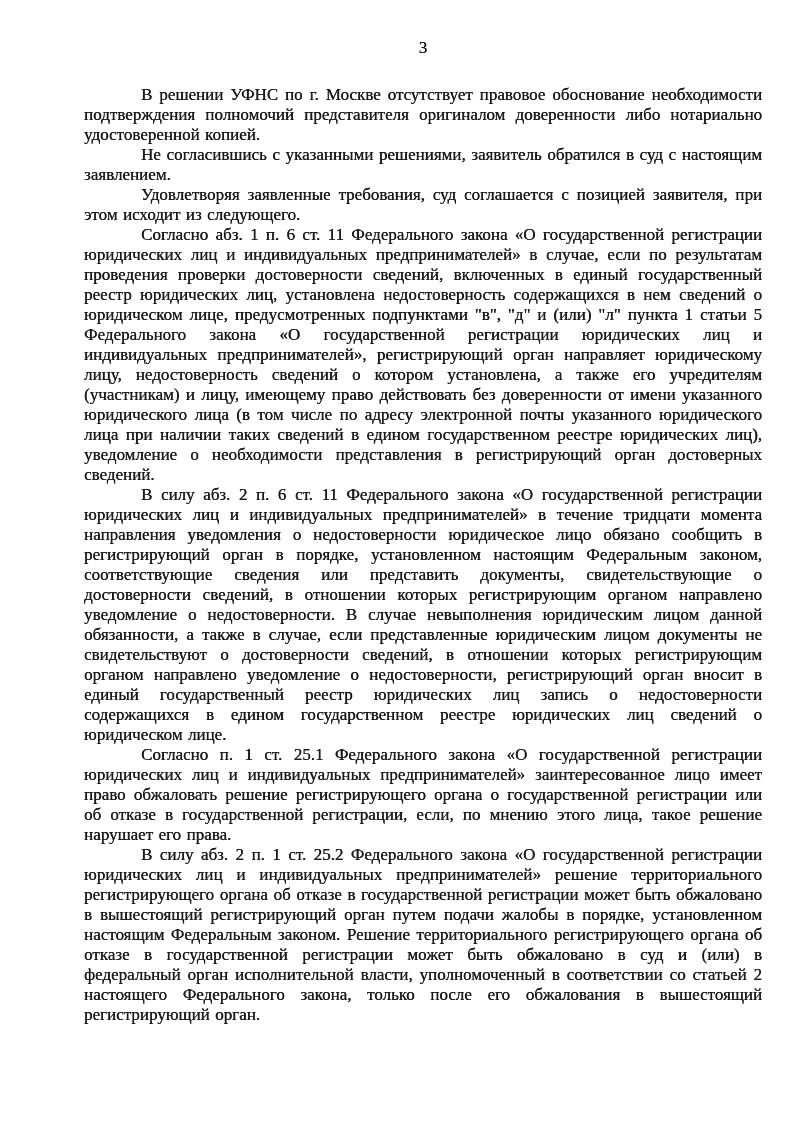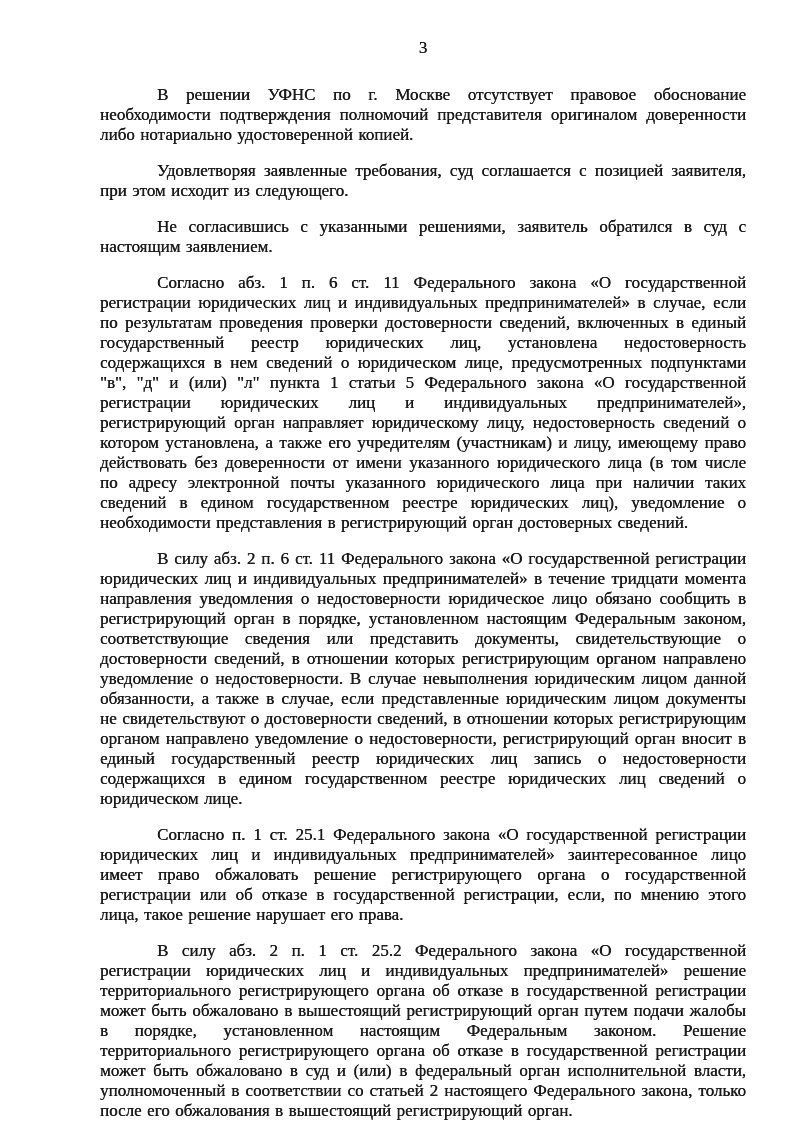--- a/index.html
+++ b/index.html
@@ -25,21 +25,21 @@
     font-size: 17px;
     line-height: 20px;
     margin: 0 0 27px 0;
     
     text-shadow: 0.3px 0 0 currentColor;
   }
   .text-block {
     width: 678px;
   }
   p.para {
-    margin: 16px;
+    margin: 0;
     font-size: 17px;
     line-height: 20px;
     text-align: justify;
     text-indent: 57px;
     word-spacing: 1.2px;
     text-shadow: 0.3px 0 0 currentColor;
   }
   .redaction {
     display: inline-block;
     width: 118px;
@@ -48,20 +48,20 @@
     vertical-align: -2px;
   }
 </style>
 </head>
 <body>
 
 <div class="page">
   <span class="page-number">3</span>
   <div class="text-block">
       <p class="para">В решении УФНС по г. Москве отсутствует правовое обоснование необходимости подтверждения полномочий представителя оригиналом доверенности либо нотариально удостоверенной копией.</p>
+      <p class="para">Не согласившись с указанными решениями, заявитель обратился в суд с настоящим заявлением.</p>
       <p class="para">Удовлетворяя заявленные требования, суд соглашается с позицией заявителя, при этом исходит из следующего.</p>
-      <p class="para">Не согласившись с указанными решениями, заявитель обратился в суд с настоящим заявлением.</p>
       <p class="para">Согласно абз. 1 п. 6 ст. 11 Федерального закона «О государственной регистрации юридических лиц и индивидуальных предпринимателей» в случае, если по результатам проведения проверки достоверности сведений, включенных в единый государственный реестр юридических лиц, установлена недостоверность содержащихся в нем сведений о юридическом лице, предусмотренных подпунктами "в", "д" и (или) "л" пункта 1 статьи 5 Федерального закона «О государственной регистрации юридических лиц и индивидуальных предпринимателей», регистрирующий орган направляет юридическому лицу, недостоверность сведений о котором установлена, а также его учредителям (участникам) и лицу, имеющему право действовать без доверенности от имени указанного юридического лица (в том числе по адресу электронной почты указанного юридического лица при наличии таких сведений в едином государственном реестре юридических лиц), уведомление о необходимости представления в регистрирующий орган достоверных сведений.</p>
       <p class="para">В силу абз. 2 п. 6 ст. 11 Федерального закона «О государственной регистрации юридических лиц и индивидуальных предпринимателей» в течение тридцати момента направления уведомления о недостоверности юридическое лицо обязано сообщить в регистрирующий орган в порядке, установленном настоящим Федеральным законом, соответствующие сведения или представить документы, свидетельствующие о достоверности сведений, в отношении которых регистрирующим органом направлено уведомление о недостоверности. В случае невыполнения юридическим лицом данной обязанности, а также в случае, если представленные юридическим лицом документы не свидетельствуют о достоверности сведений, в отношении которых регистрирующим органом направлено уведомление о недостоверности, регистрирующий орган вносит в единый государственный реестр юридических лиц запись о недостоверности содержащихся в едином государственном реестре юридических лиц сведений о юридическом лице.</p>
       <p class="para">Согласно п. 1 ст. 25.1 Федерального закона «О государственной регистрации юридических лиц и индивидуальных предпринимателей» заинтересованное лицо имеет право обжаловать решение регистрирующего органа о государственной регистрации или об отказе в государственной регистрации, если, по мнению этого лица, такое решение нарушает его права.</p>
       <p class="para">В силу абз. 2 п. 1 ст. 25.2 Федерального закона «О государственной регистрации юридических лиц и индивидуальных предпринимателей» решение территориального регистрирующего органа об отказе в государственной регистрации может быть обжаловано в вышестоящий регистрирующий орган путем подачи жалобы в порядке, установленном настоящим Федеральным законом. Решение территориального регистрирующего органа об отказе в государственной регистрации может быть обжаловано в суд и (или) в федеральный орган исполнительной власти, уполномоченный в соответствии со статьей 2 настоящего Федерального закона, только после его обжалования в вышестоящий регистрирующий орган.</p>
     </div>
 </div>
 
 </body></html>

